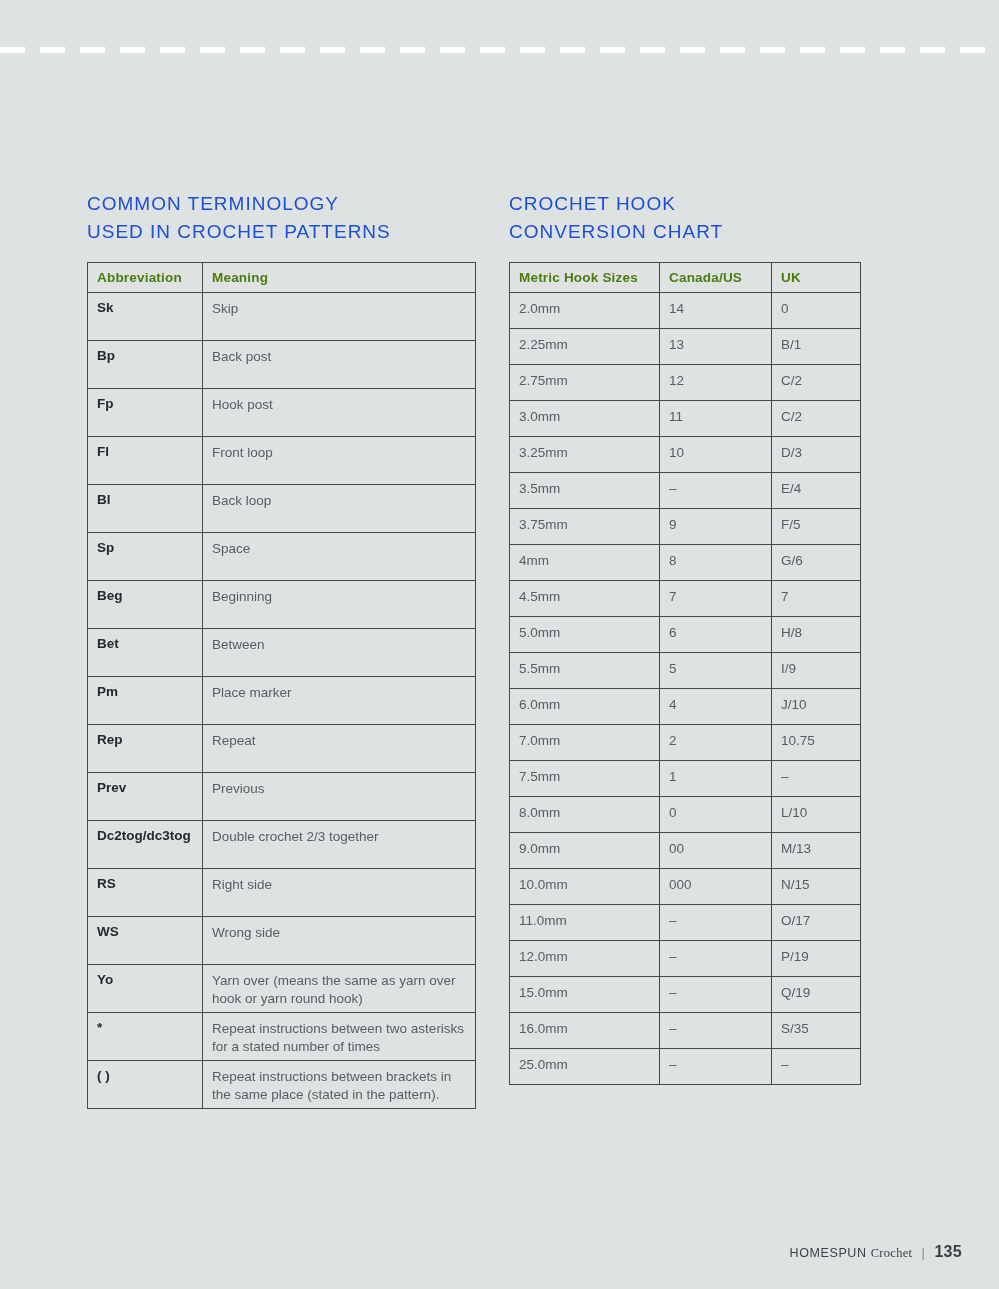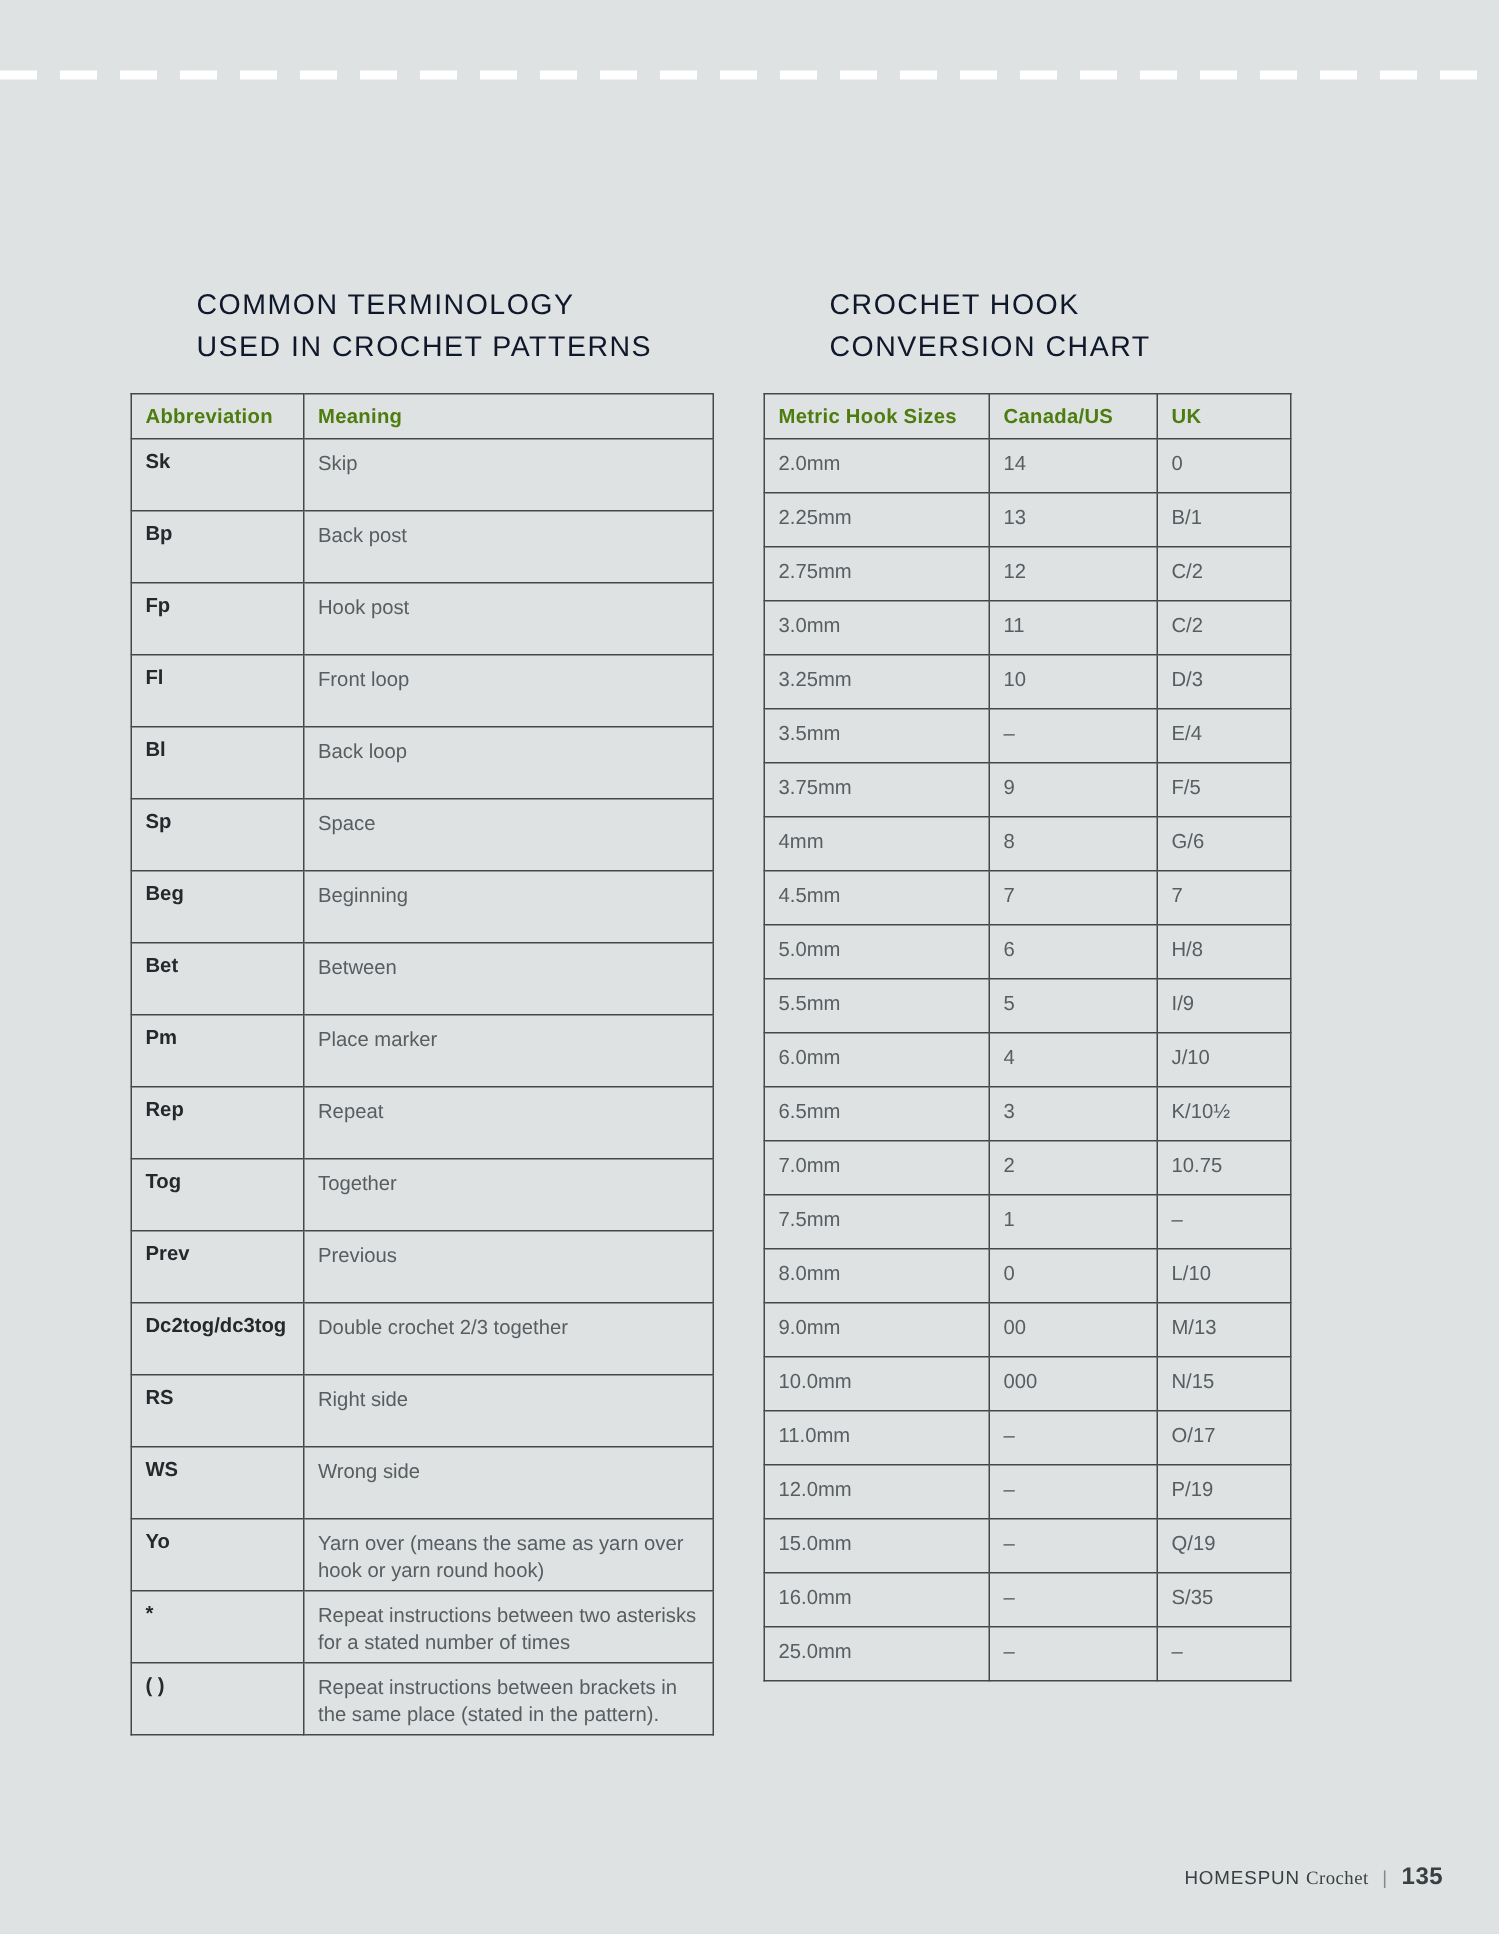--- a/index.html
+++ b/index.html
@@ -12,21 +12,21 @@
   }
   .cut-line {
     position:absolute; top:47px; left:0; width:100%; height:6px;
     background:repeating-linear-gradient(to right,#ffffff 0 25px,transparent 25px 40px);
   }
   .column { position:absolute; top:190px; }
   .col-left  { left:87px;  width:388px; }
   .col-right { left:509px; width:351px; }
   .section-title {
     font-size:19px; font-weight:400; letter-spacing:1px;
-    color:#0f172a; line-height:28px; margin-bottom:16px;margin-left:44px;
+    color:#1d4ed8; line-height:28px; margin-bottom:16px;
   }
   table { border-collapse:collapse; width:100%; table-layout:fixed; }
   th, td {
     border:1px solid #44484b;
     vertical-align:top; text-align:left;
     padding:7px 8px 0 9px;
     overflow:hidden;
   }
   th {
     height:30px; font-size:13.5px; font-weight:bold;
@@ -119,24 +119,20 @@
   <tr>
     <td class="abbr">Pm</td>
     <td class="meaning">Place marker</td>
   </tr>
 
   <tr>
     <td class="abbr">Rep</td>
     <td class="meaning">Repeat</td>
   </tr>
 
-  <tr>
-    <td class="abbr">Tog</td>
-    <td class="meaning">Together</td>
-  </tr>
 
   <tr>
     <td class="abbr">Prev</td>
     <td class="meaning">Previous</td>
   </tr>
 
   <tr>
     <td class="abbr">Dc2tog/dc3tog</td>
     <td class="meaning">Double crochet 2/3 together</td>
   </tr>
@@ -253,25 +249,20 @@
     <td>5</td>
     <td>I/9</td>
   </tr>
 
   <tr>
     <td>6.0mm</td>
     <td>4</td>
     <td>J/10</td>
   </tr>
 
-  <tr>
-    <td>6.5mm</td>
-    <td>3</td>
-    <td>K/10½</td>
-  </tr>
 
   <tr>
     <td>7.0mm</td>
     <td>2</td>
     <td>10.75</td>
   </tr>
 
   <tr>
     <td>7.5mm</td>
     <td>1</td>

